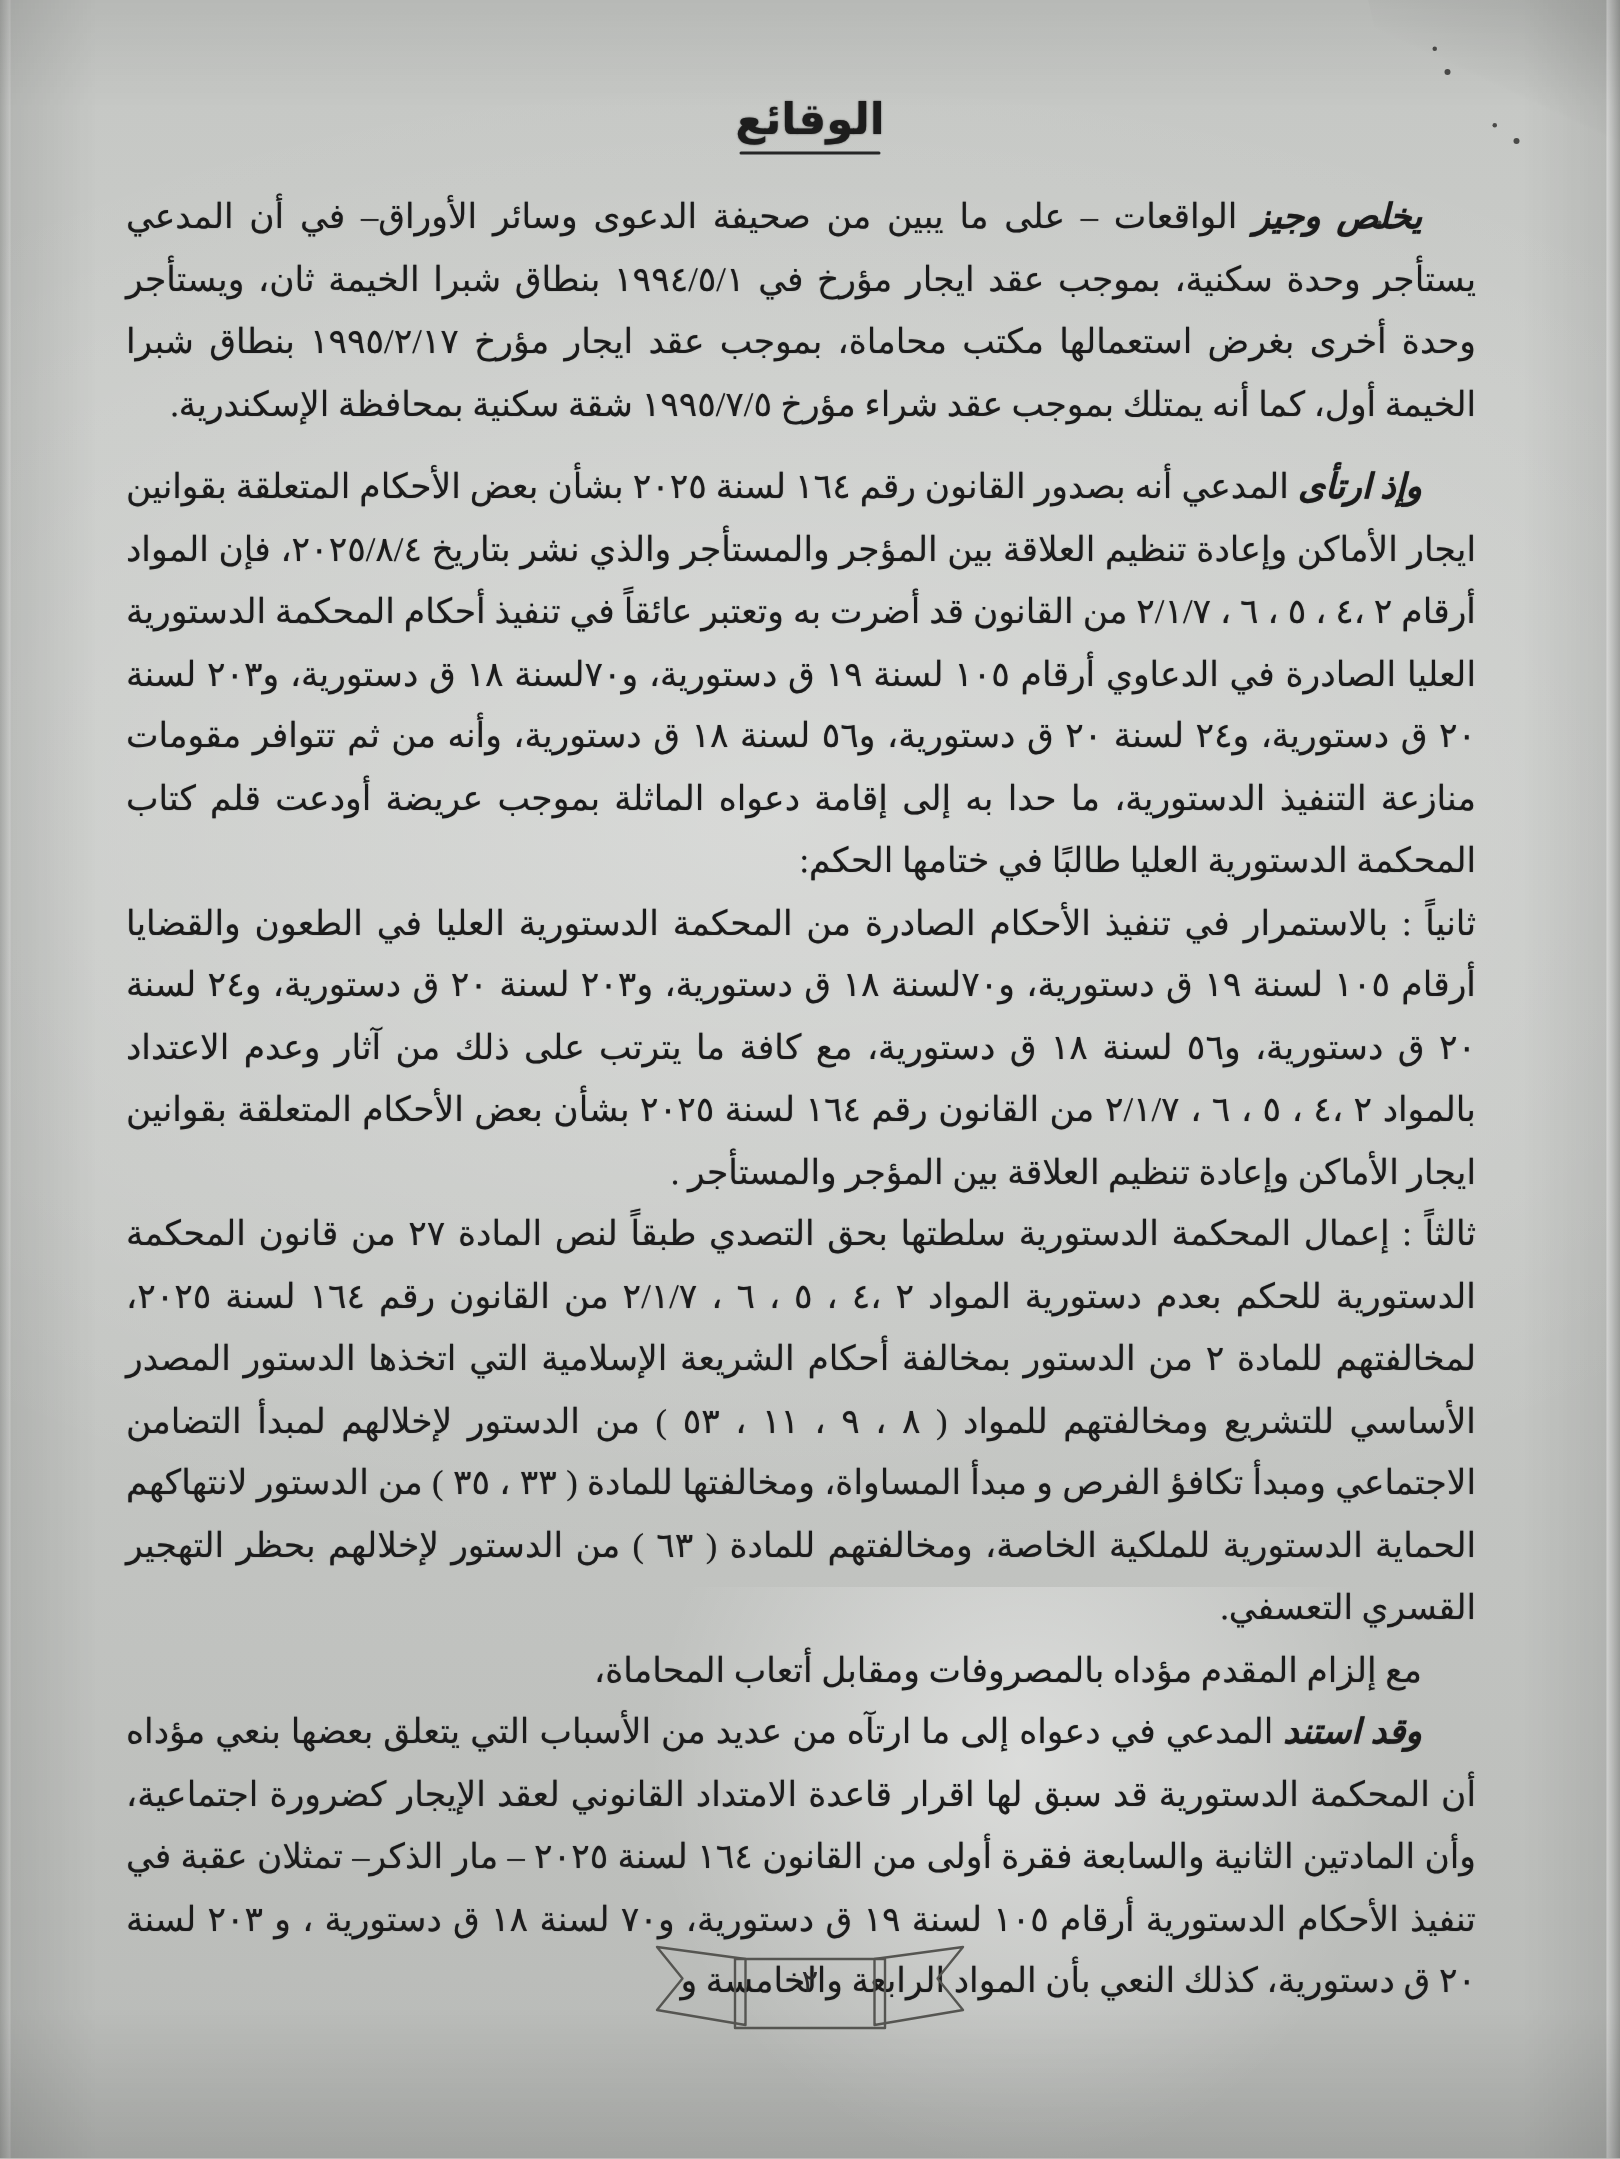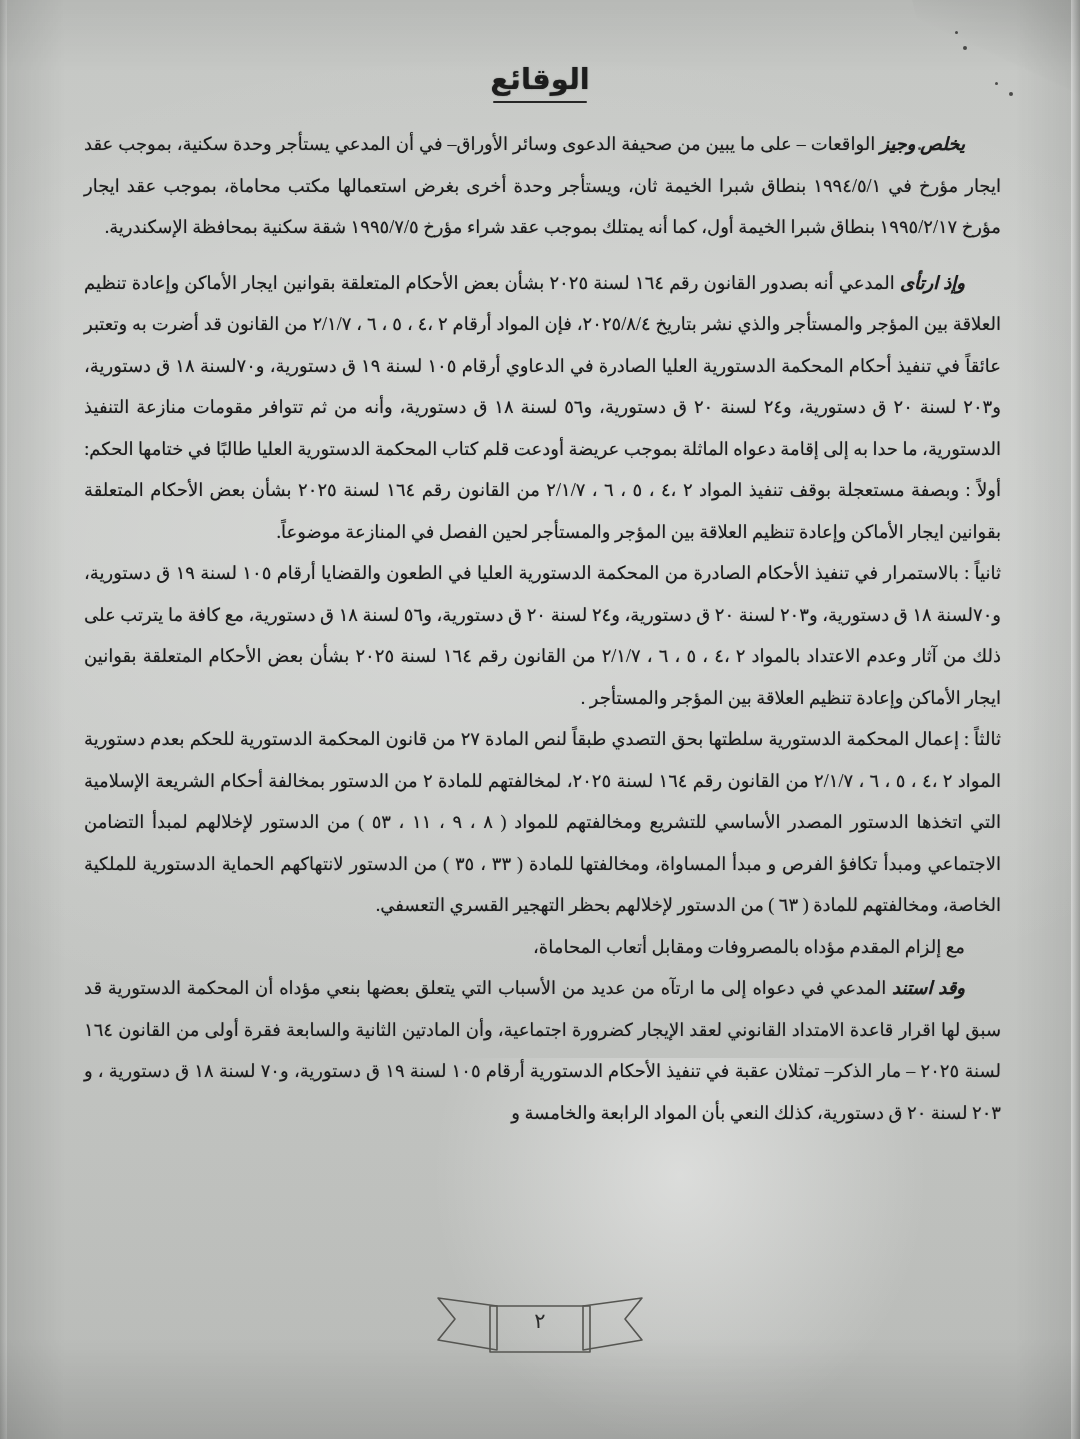--- a/index.html
+++ b/index.html
@@ -116,24 +116,24 @@
     transform: translateX(-50%);
     width: 94px;
     height: 2px;
     background: #262626;
     border-radius: 1px;
   }
 
   .content {
     position: absolute;
     top: 124px;
-    right: 79px;
+    right: 96px;
     left: 84px;
     color: #1b1b1b;
-    font-size: 18px;
+    font-size: 23px;
     line-height: 41.5px;
     text-align: justify;
     text-justify: inter-word;
   }
 
   p.para {
     margin: 0 0 0 0;
     text-indent: 36px;
     text-shadow: 0 0 0.7px rgba(30,30,30,0.55);
   }
@@ -190,21 +190,20 @@
 
     <div class="doc-title">الوقائع</div>
     <div class="title-underline"></div>
 
     <div class="content">
 
       <p class="para"><span class="em">يخلص وجيز</span><span> الواقعات – على ما يبين من صحيفة الدعوى وسائر الأوراق– في أن المدعي يستأجر وحدة سكنية، بموجب عقد ايجار مؤرخ في ١٩٩٤/٥/١ بنطاق شبرا الخيمة ثان، ويستأجر وحدة أخرى بغرض استعمالها مكتب محاماة، بموجب عقد ايجار مؤرخ ١٩٩٥/٢/١٧ بنطاق شبرا الخيمة أول، كما أنه يمتلك بموجب عقد شراء مؤرخ ١٩٩٥/٧/٥ شقة سكنية بمحافظة الإسكندرية.</span></p>
 
       <p class="para gap-top"><span class="em">وإذ ارتأى</span><span> المدعي أنه بصدور القانون رقم ١٦٤ لسنة ٢٠٢٥ بشأن بعض الأحكام المتعلقة بقوانين ايجار الأماكن وإعادة تنظيم العلاقة بين المؤجر والمستأجر والذي نشر بتاريخ ٢٠٢٥/٨/٤، فإن المواد أرقام ٢ ،٤ ، ٥ ، ٦ ، ٢/١/٧ من القانون قد أضرت به وتعتبر عائقاً في تنفيذ أحكام المحكمة الدستورية العليا الصادرة في الدعاوي أرقام ١٠٥ لسنة ١٩ ق دستورية، و٧٠لسنة ١٨ ق دستورية، و٢٠٣ لسنة ٢٠ ق دستورية، و٢٤ لسنة ٢٠ ق دستورية، و٥٦ لسنة ١٨ ق دستورية، وأنه من ثم تتوافر مقومات منازعة التنفيذ الدستورية، ما حدا به إلى إقامة دعواه الماثلة بموجب عريضة أودعت قلم كتاب المحكمة الدستورية العليا طالبًا في ختامها الحكم:</span></p>
 
-      <p class="para flush"><span>أولاً : وبصفة مستعجلة بوقف تنفيذ المواد ٢ ،٤ ، ٥ ، ٦ ، ٢/١/٧ من القانون رقم ١٦٤ لسنة ٢٠٢٥ بشأن بعض الأحكام المتعلقة بقوانين ايجار الأماكن وإعادة تنظيم العلاقة بين المؤجر والمستأجر لحين الفصل في المنازعة موضوعاً.</span></p>
 
       <p class="para flush"><span>ثانياً : بالاستمرار في تنفيذ الأحكام الصادرة من المحكمة الدستورية العليا في الطعون والقضايا أرقام ١٠٥ لسنة ١٩ ق دستورية، و٧٠لسنة ١٨ ق دستورية، و٢٠٣ لسنة ٢٠ ق دستورية، و٢٤ لسنة ٢٠ ق دستورية، و٥٦ لسنة ١٨ ق دستورية، مع كافة ما يترتب على ذلك من آثار وعدم الاعتداد بالمواد  ٢ ،٤ ، ٥ ، ٦ ، ٢/١/٧ من القانون رقم ١٦٤ لسنة ٢٠٢٥ بشأن بعض الأحكام المتعلقة بقوانين ايجار الأماكن وإعادة تنظيم العلاقة بين المؤجر والمستأجر .</span></p>
 
       <p class="para flush"><span>ثالثاً : إعمال المحكمة الدستورية سلطتها بحق التصدي طبقاً لنص المادة ٢٧ من قانون المحكمة الدستورية للحكم بعدم دستورية المواد ٢ ،٤ ، ٥ ، ٦ ، ٢/١/٧ من القانون رقم ١٦٤ لسنة ٢٠٢٥، لمخالفتهم للمادة ٢ من الدستور بمخالفة أحكام الشريعة الإسلامية التي اتخذها الدستور المصدر الأساسي للتشريع ومخالفتهم للمواد ( ٨ ، ٩ ، ١١ ، ٥٣ ) من الدستور لإخلالهم لمبدأ التضامن الاجتماعي ومبدأ تكافؤ الفرص و مبدأ المساواة، ومخالفتها للمادة ( ٣٣ ، ٣٥ ) من الدستور لانتهاكهم الحماية الدستورية للملكية الخاصة، ومخالفتهم للمادة ( ٦٣ ) من الدستور لإخلالهم بحظر التهجير القسري التعسفي.</span></p>
 
       <p class="para"><span>مع إلزام المقدم مؤداه بالمصروفات ومقابل أتعاب المحاماة،</span></p>
 
       <p class="para"><span class="em">وقد استند</span><span> المدعي في دعواه إلى ما ارتآه من عديد من الأسباب التي يتعلق بعضها بنعي مؤداه أن المحكمة الدستورية قد سبق لها اقرار قاعدة الامتداد القانوني لعقد الإيجار كضرورة اجتماعية، وأن المادتين الثانية والسابعة فقرة أولى من القانون ١٦٤ لسنة ٢٠٢٥ – مار الذكر– تمثلان عقبة في تنفيذ الأحكام الدستورية أرقام ١٠٥ لسنة ١٩ ق دستورية، و٧٠ لسنة ١٨ ق دستورية ، و ٢٠٣ لسنة ٢٠ ق دستورية، كذلك النعي بأن المواد الرابعة والخامسة و</span></p>
 
     </div>

